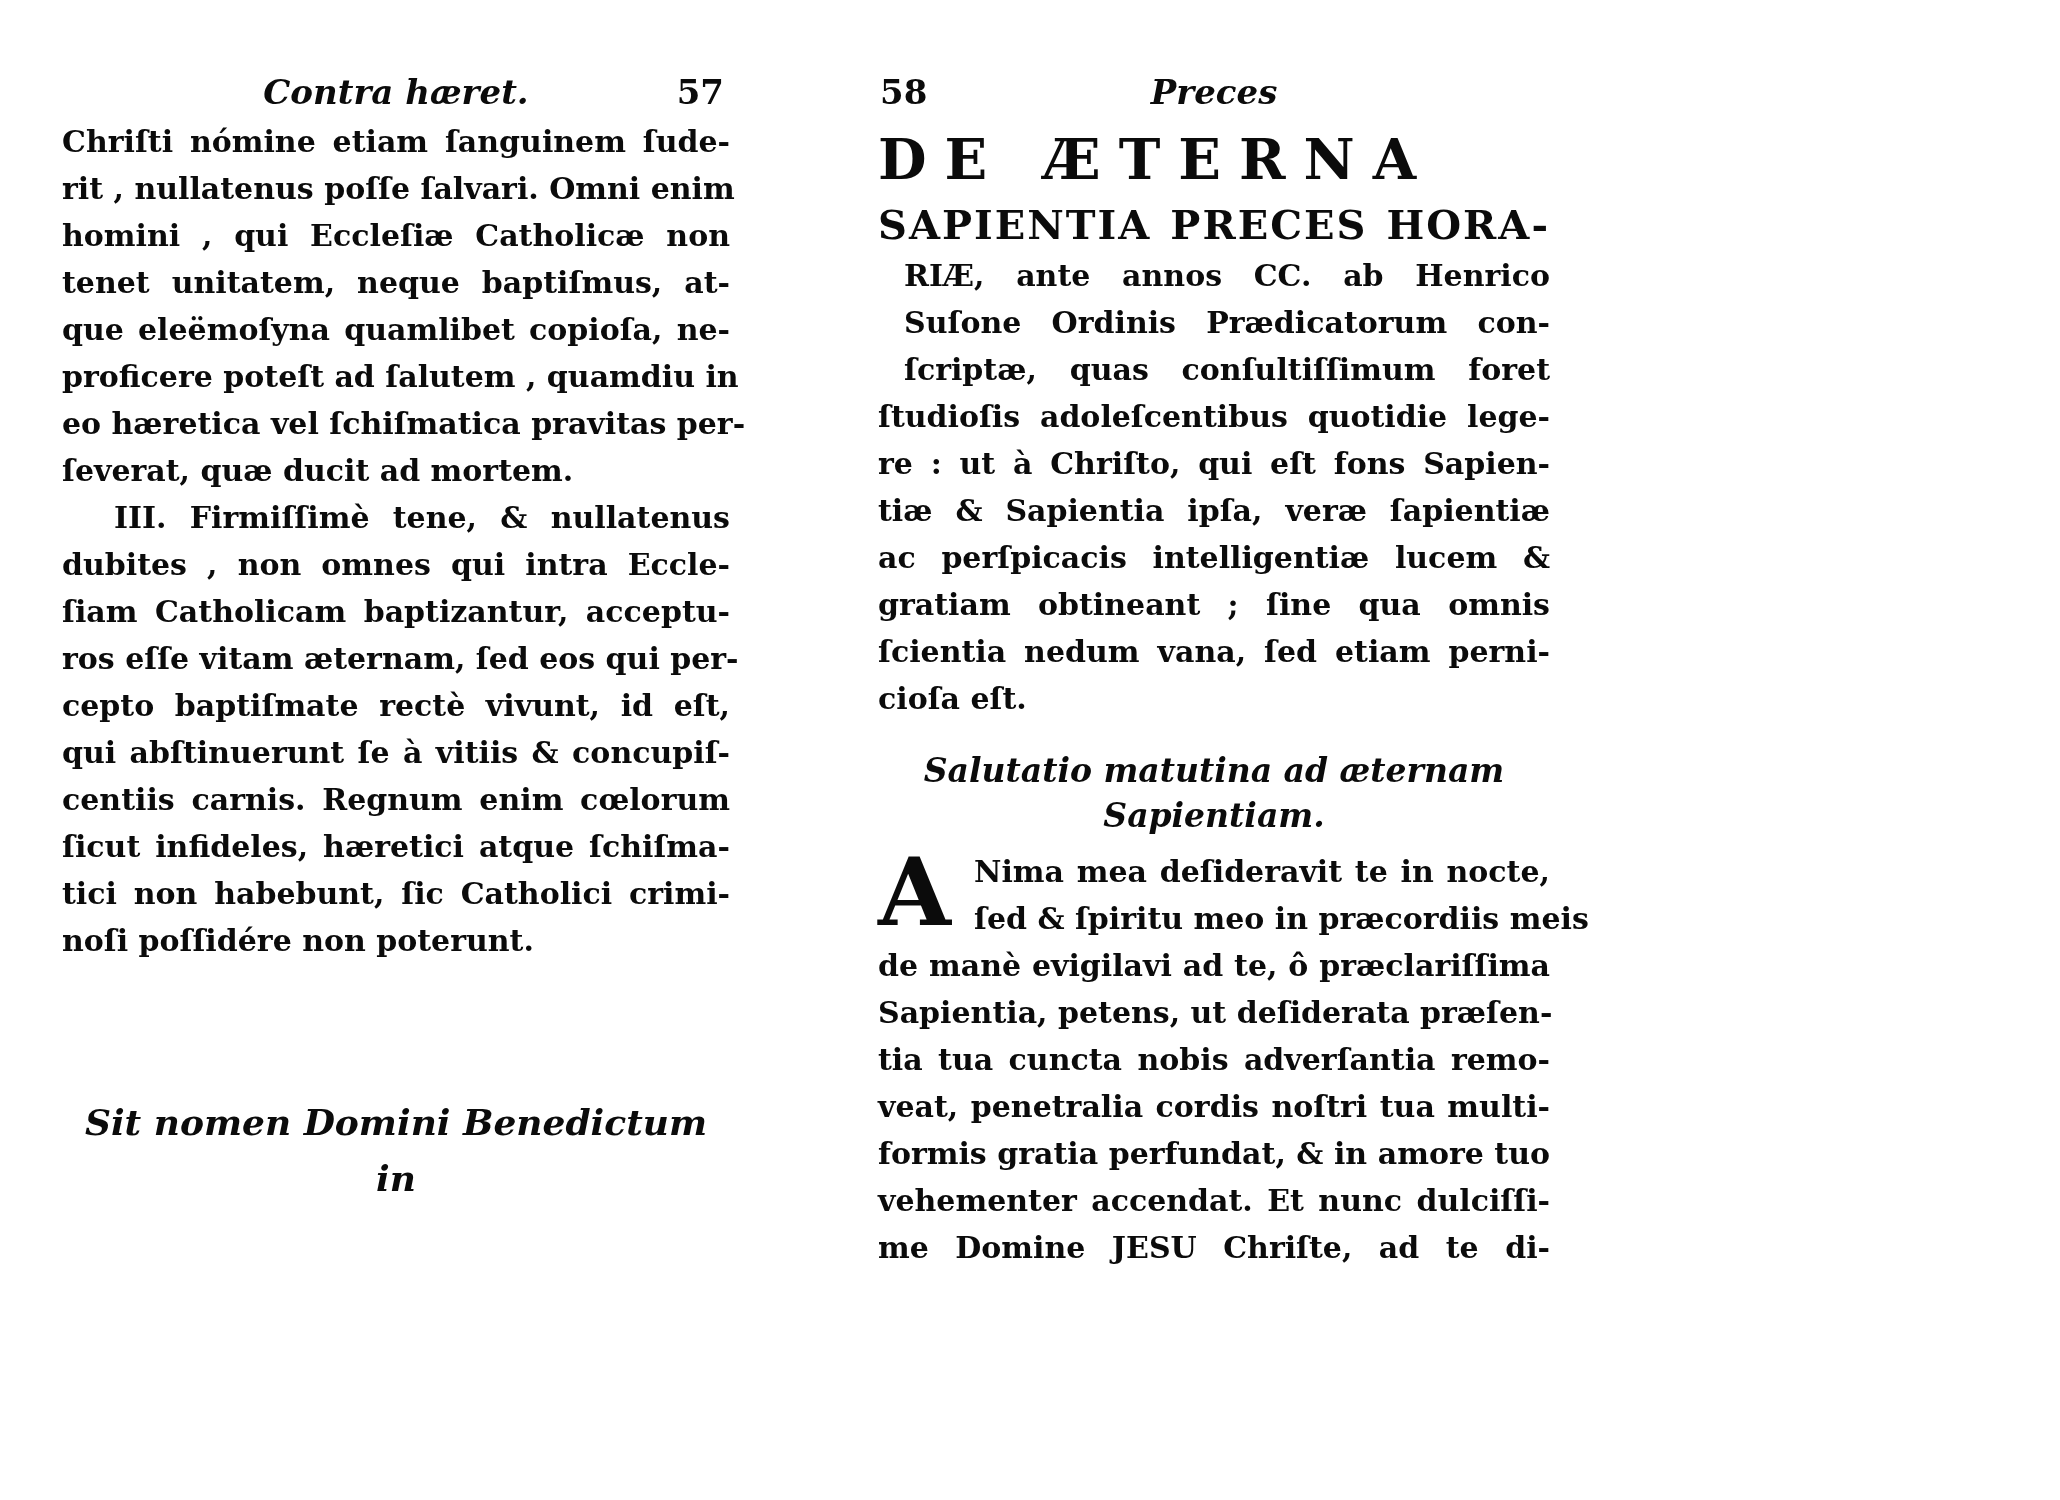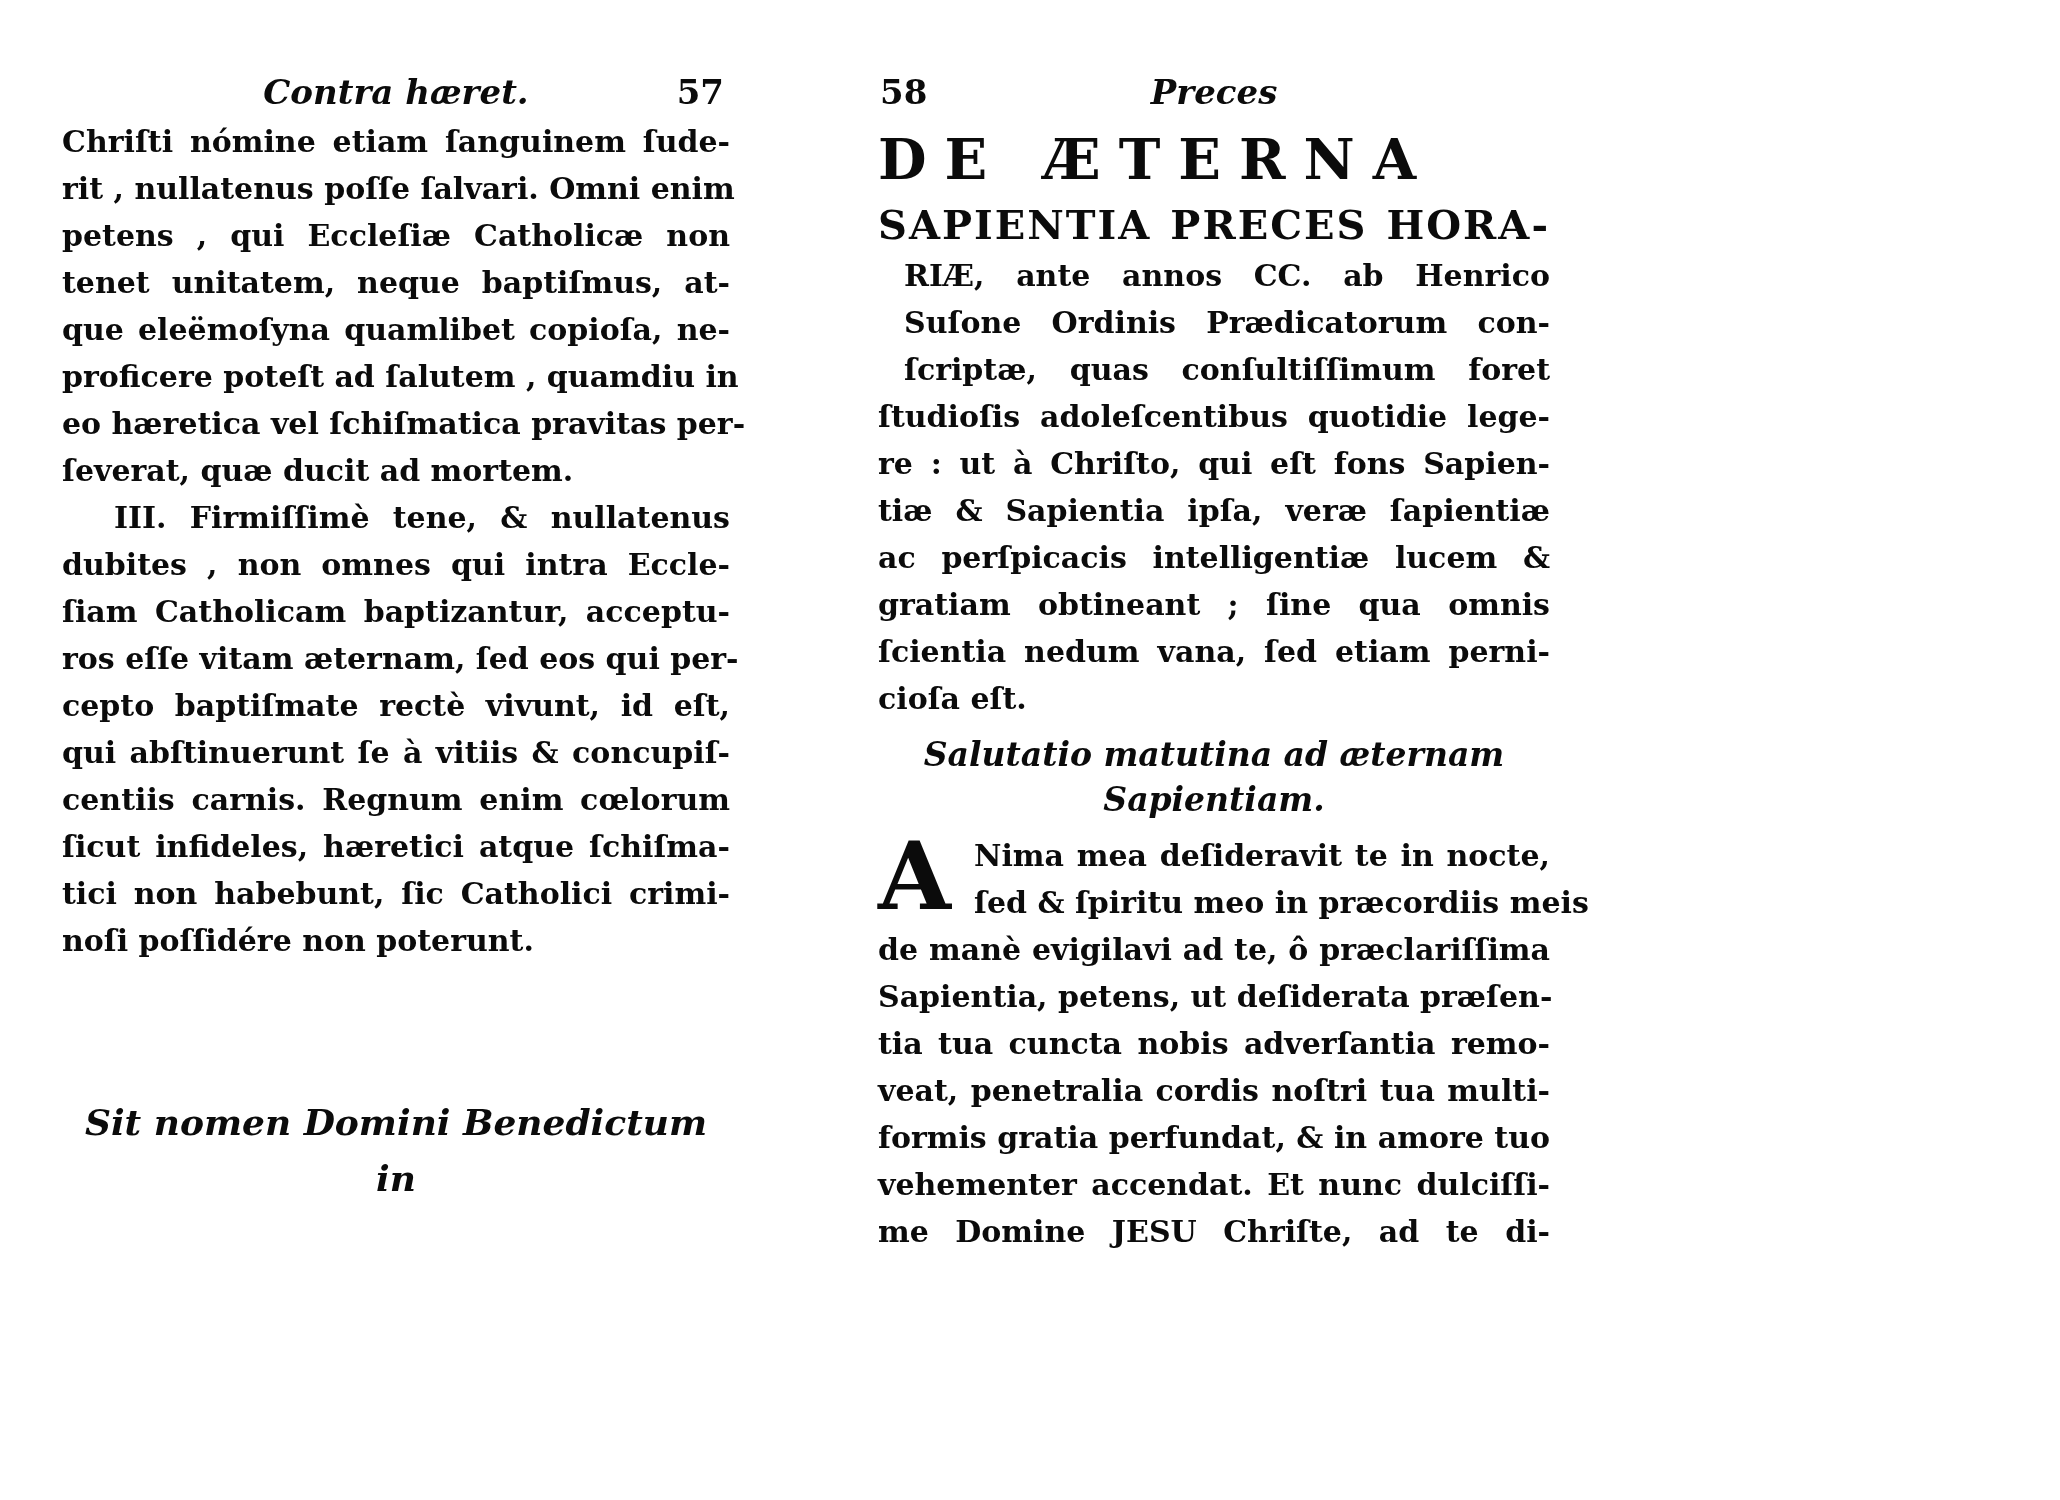--- a/index.html
+++ b/index.html
@@ -59,21 +59,21 @@
   }
 
   .intro { margin-top: 4px; }
   .intro .line:first-child {
     font-size: 40px;
     letter-spacing: 2px;
     line-height: 54px;
   }
   .intro .line:nth-child(n+2):nth-child(-n+4) { padding-left: 26px; }
 
-  .section-heading { margin-top: 10px; }
+  .section-heading { margin-top: 26px; }
   .section-heading .line {
     font-size: 33px;
     font-style: italic;
     line-height: 45px;
     text-align: center;
     text-align-last: center;
     white-space: normal;
   }
 
   
@@ -96,21 +96,21 @@
 
   <section class="page left">
     <header class="running-head">
       <span class="rh-title">Contra hæret.</span>
       <span class="rh-num-right">57</span>
     </header>
 
     <div class="body-text">
         <div class="line">Chriſti nómine etiam ſanguinem ſude-</div>
         <div class="line">rit , nullatenus poſſe ſalvari. Omni enim</div>
-        <div class="line">petens , qui Eccleſiæ Catholicæ non</div>
+        <div class="line">homini , qui Eccleſiæ Catholicæ non</div>
         <div class="line">tenet unitatem, neque baptiſmus, at-</div>
         <div class="line">que eleëmoſyna quamlibet copioſa, ne-</div>
         <div class="line">proficere poteſt ad ſalutem , quamdiu in</div>
         <div class="line">eo hæretica vel ſchiſmatica pravitas per-</div>
         <div class="line">ſeverat, quæ ducit ad mortem.</div>
       </div>
     <div class="body-text indent-first">
         <div class="line">III. Firmiſſimè tene, &amp; nullatenus</div>
         <div class="line">dubites , non omnes qui intra Eccle-</div>
         <div class="line">ſiam Catholicam baptizantur, acceptu-</div>

